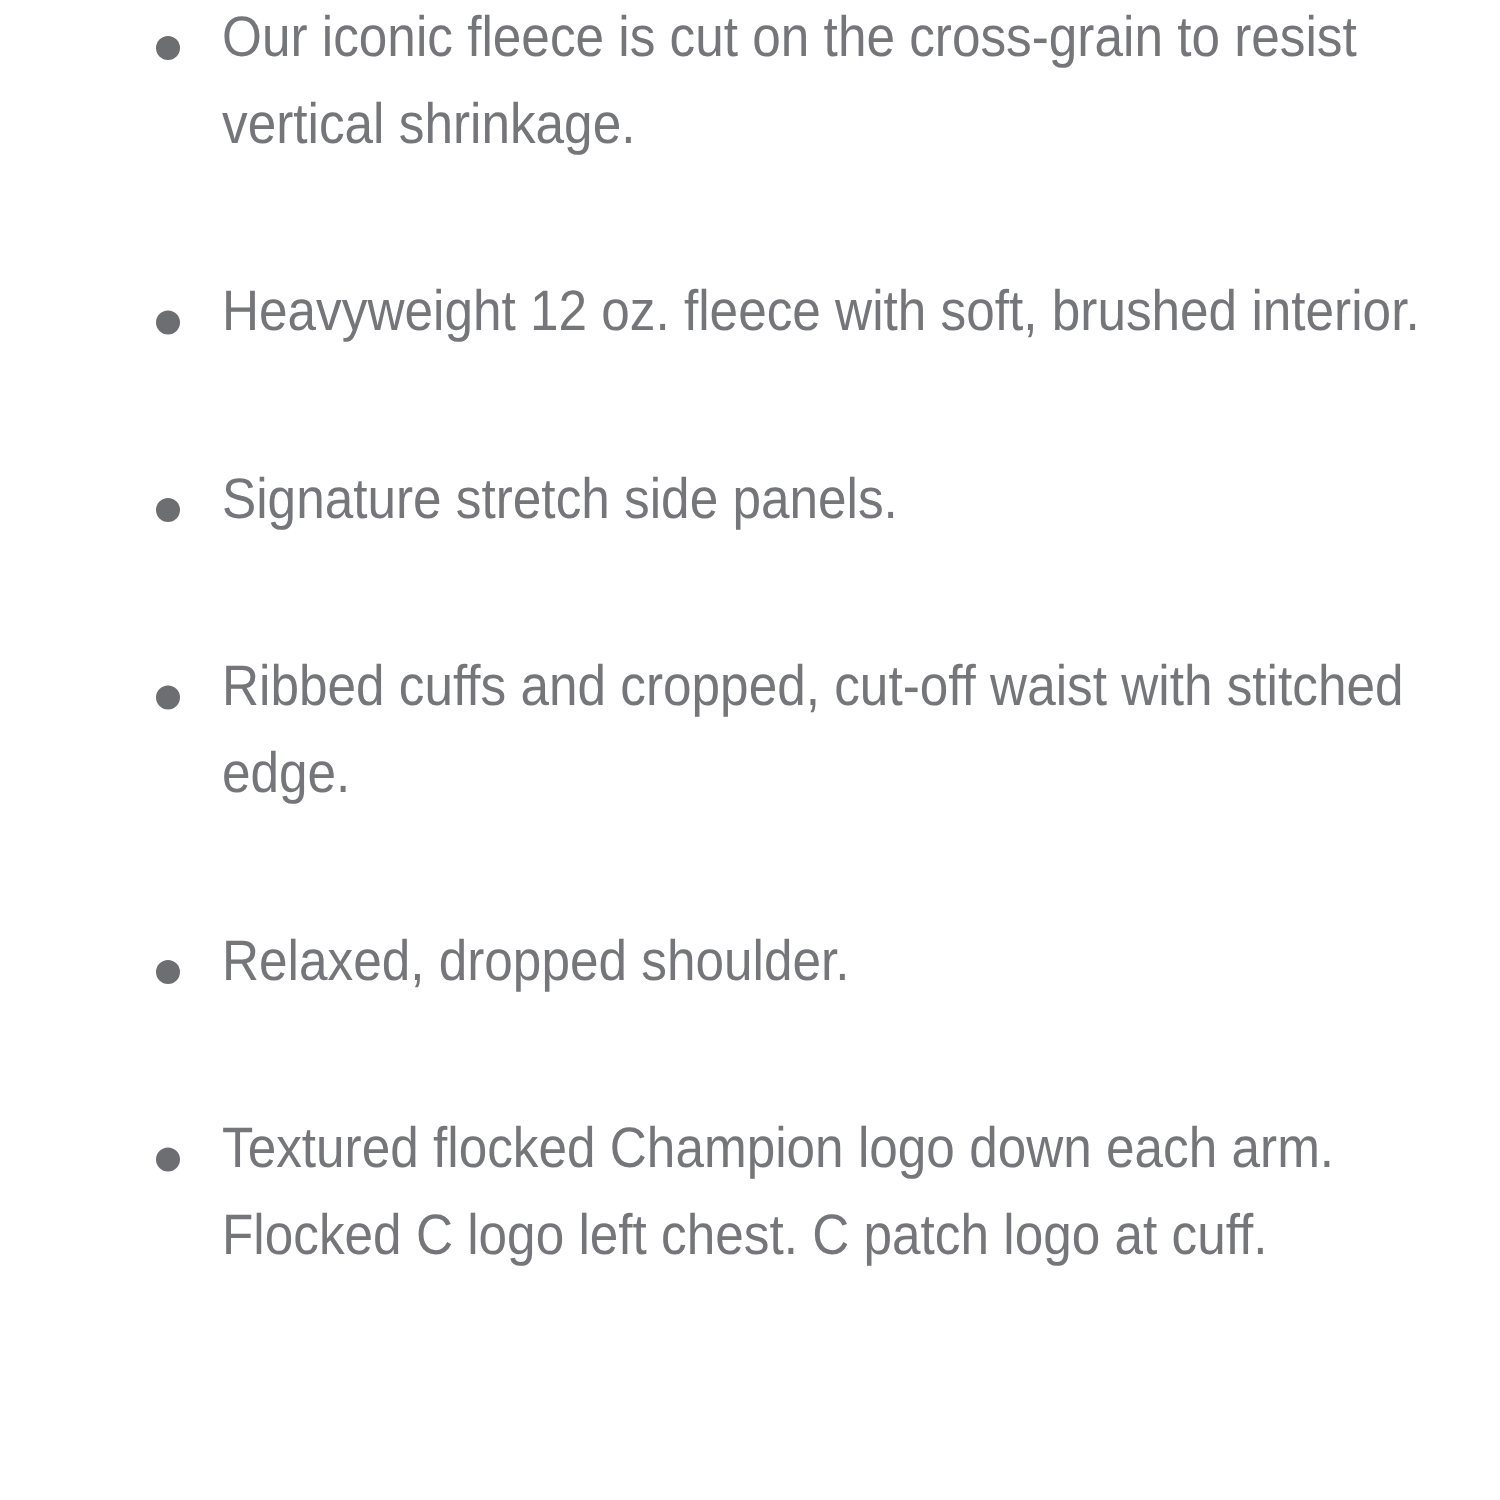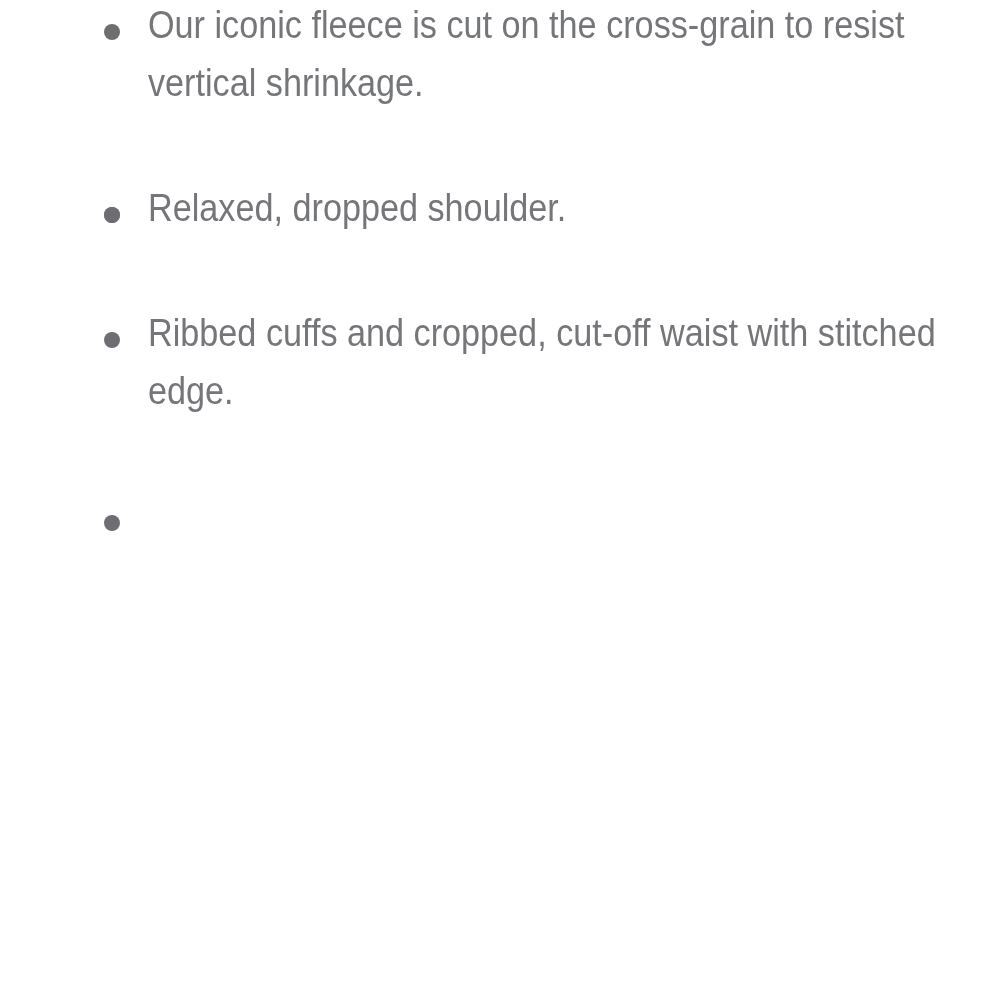--- a/index.html
+++ b/index.html
@@ -53,38 +53,51 @@
 <ul class="features">
 
   <li class="feature">
     <span class="dot"></span>
     <div class="lines">
       <div class="line">Our iconic fleece is cut on the cross-grain to resist</div>
       <div class="line">vertical shrinkage.</div>
     </div>
   </li>
 
-
   <li class="feature">
     <span class="dot"></span>
+    <div class="lines">
+      <div class="line">Heavyweight 12 oz. fleece with soft, brushed interior.</div>
+    </div>
   </li>
 
   <li class="feature">
     <span class="dot"></span>
     <div class="lines">
-      <div class="line">Relaxed, dropped shoulder.</div>
+      <div class="line">Signature stretch side panels.</div>
     </div>
   </li>
 
   <li class="feature">
     <span class="dot"></span>
     <div class="lines">
       <div class="line">Ribbed cuffs and cropped, cut-off waist with stitched</div>
       <div class="line">edge.</div>
     </div>
   </li>
 
+  <li class="feature">
+    <span class="dot"></span>
+    <div class="lines">
+      <div class="line">Relaxed, dropped shoulder.</div>
+    </div>
+  </li>
+
 
   <li class="feature">
     <span class="dot"></span>
+    <div class="lines">
+      <div class="line">Textured flocked Champion logo down each arm.</div>
+      <div class="line">Flocked C logo left chest. C patch logo at cuff.</div>
+    </div>
   </li>
 
 </ul>
 
 </body></html>

